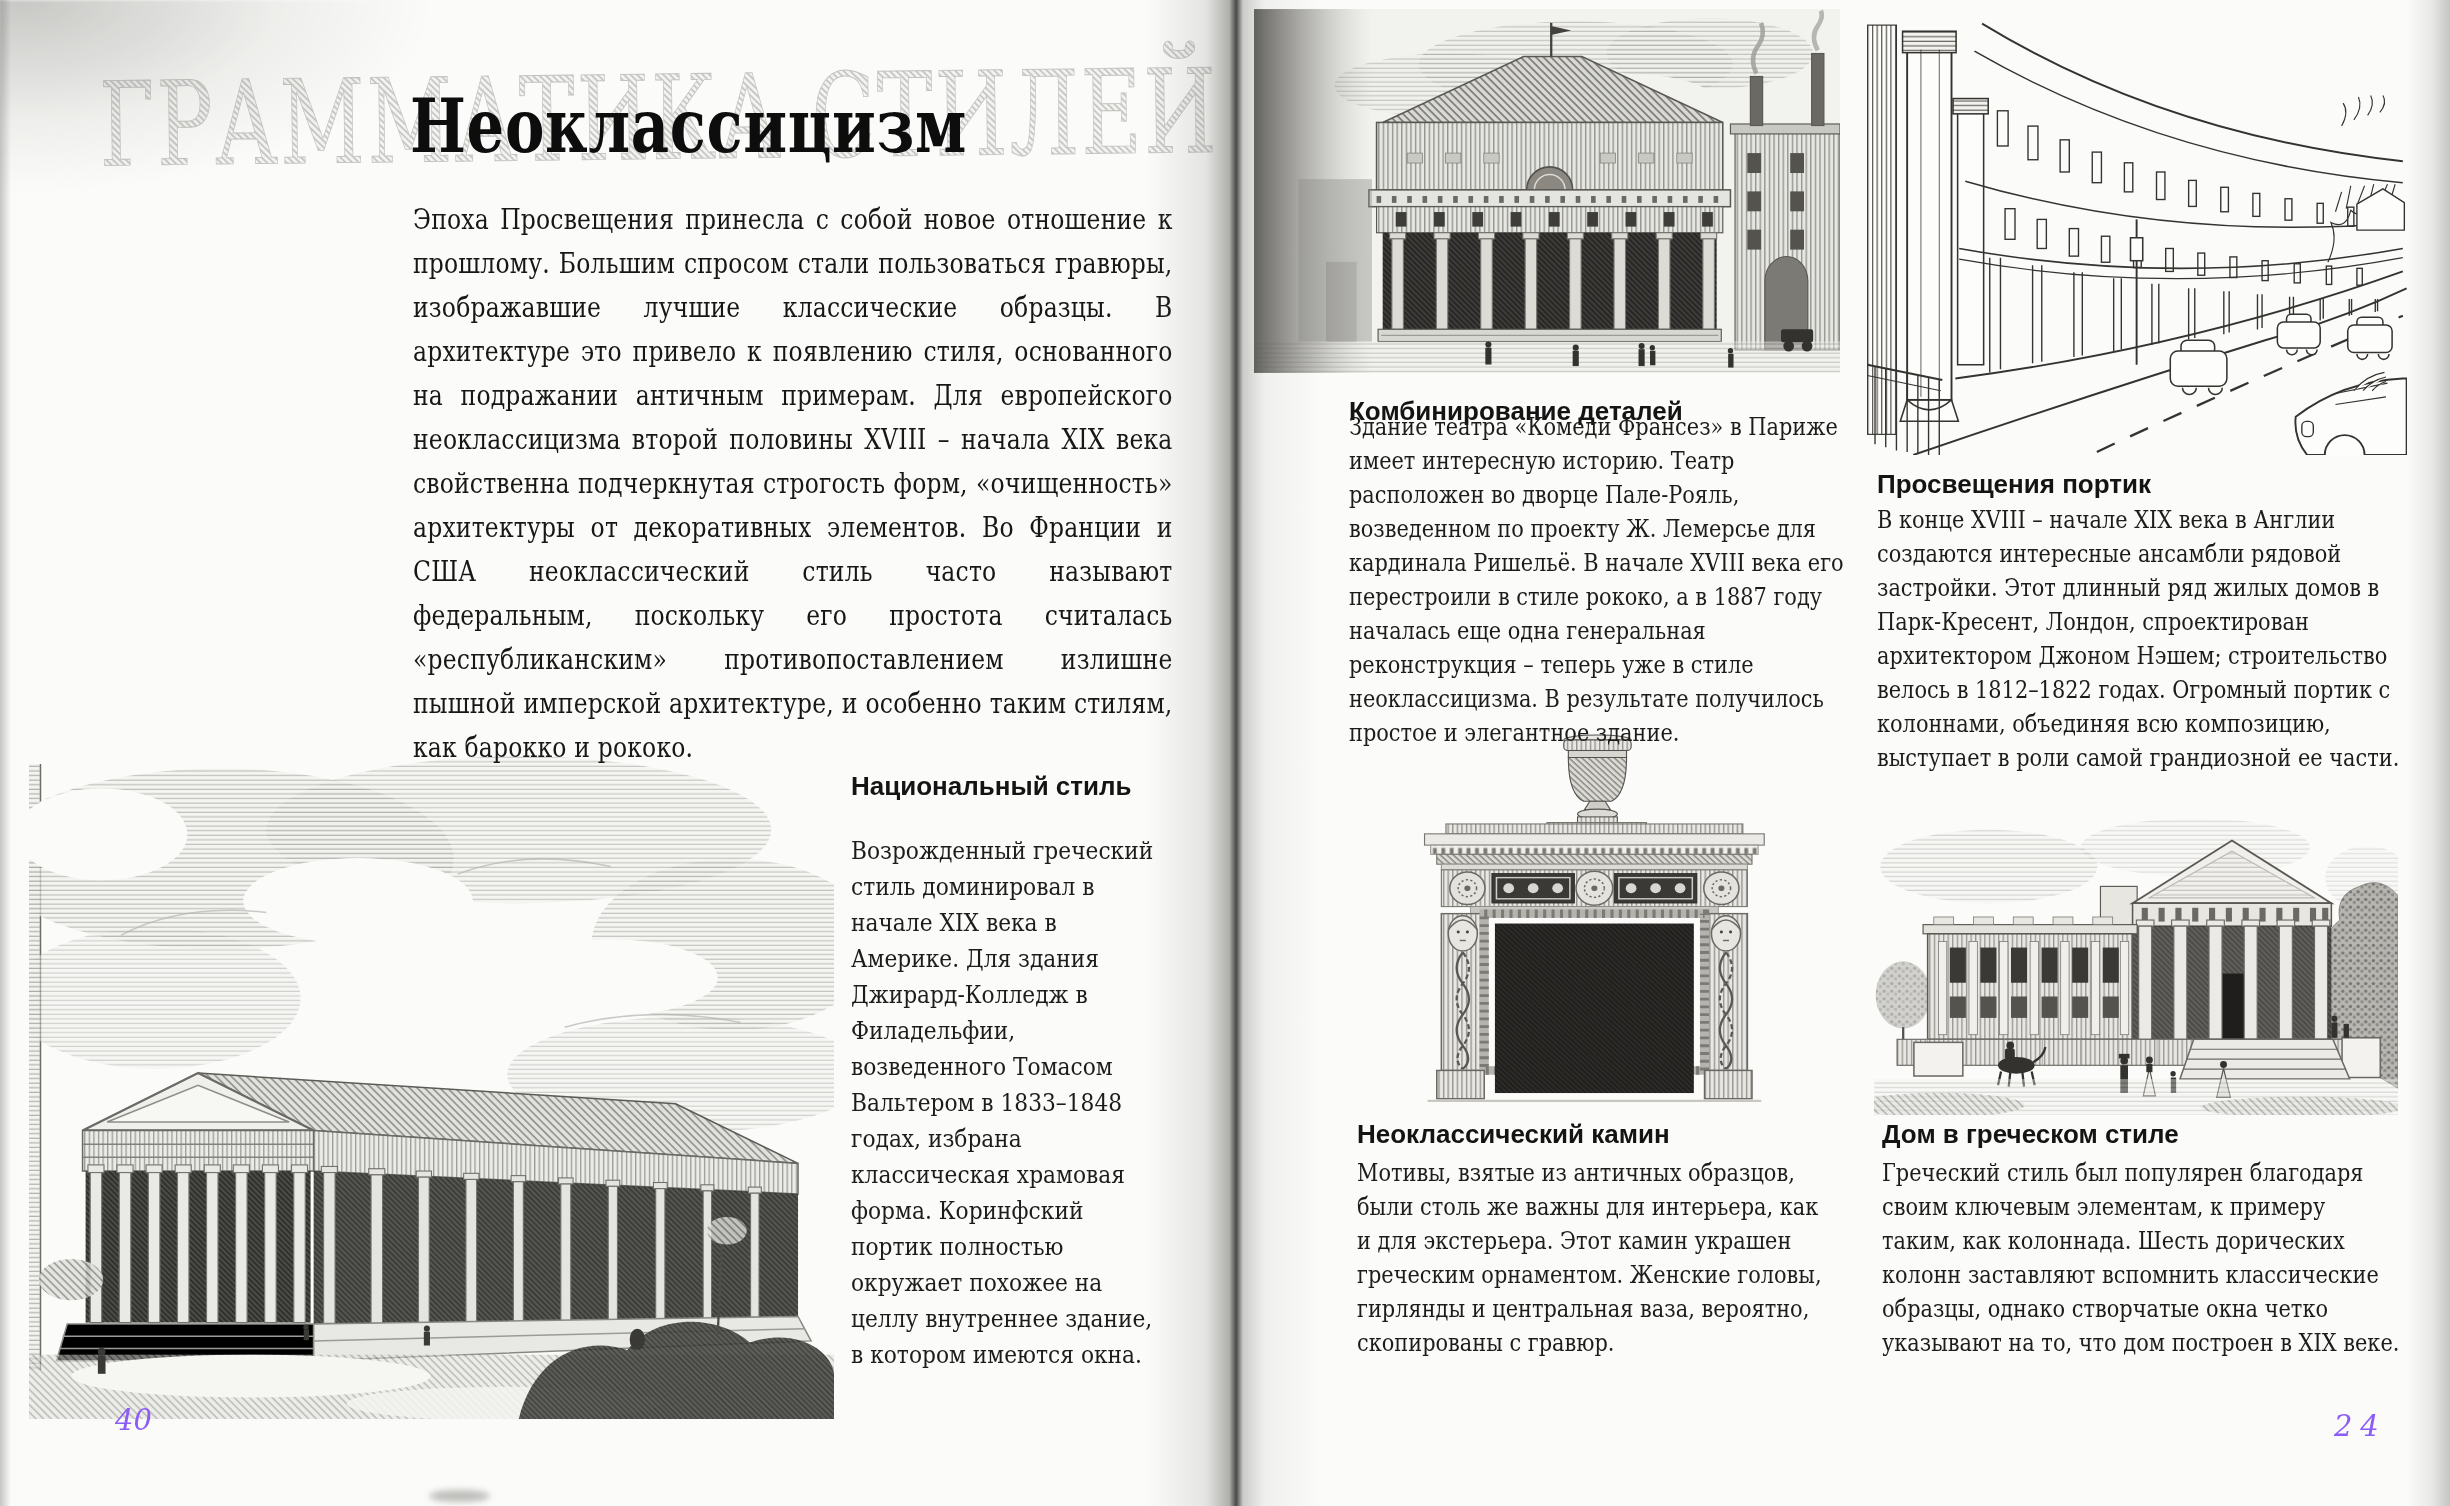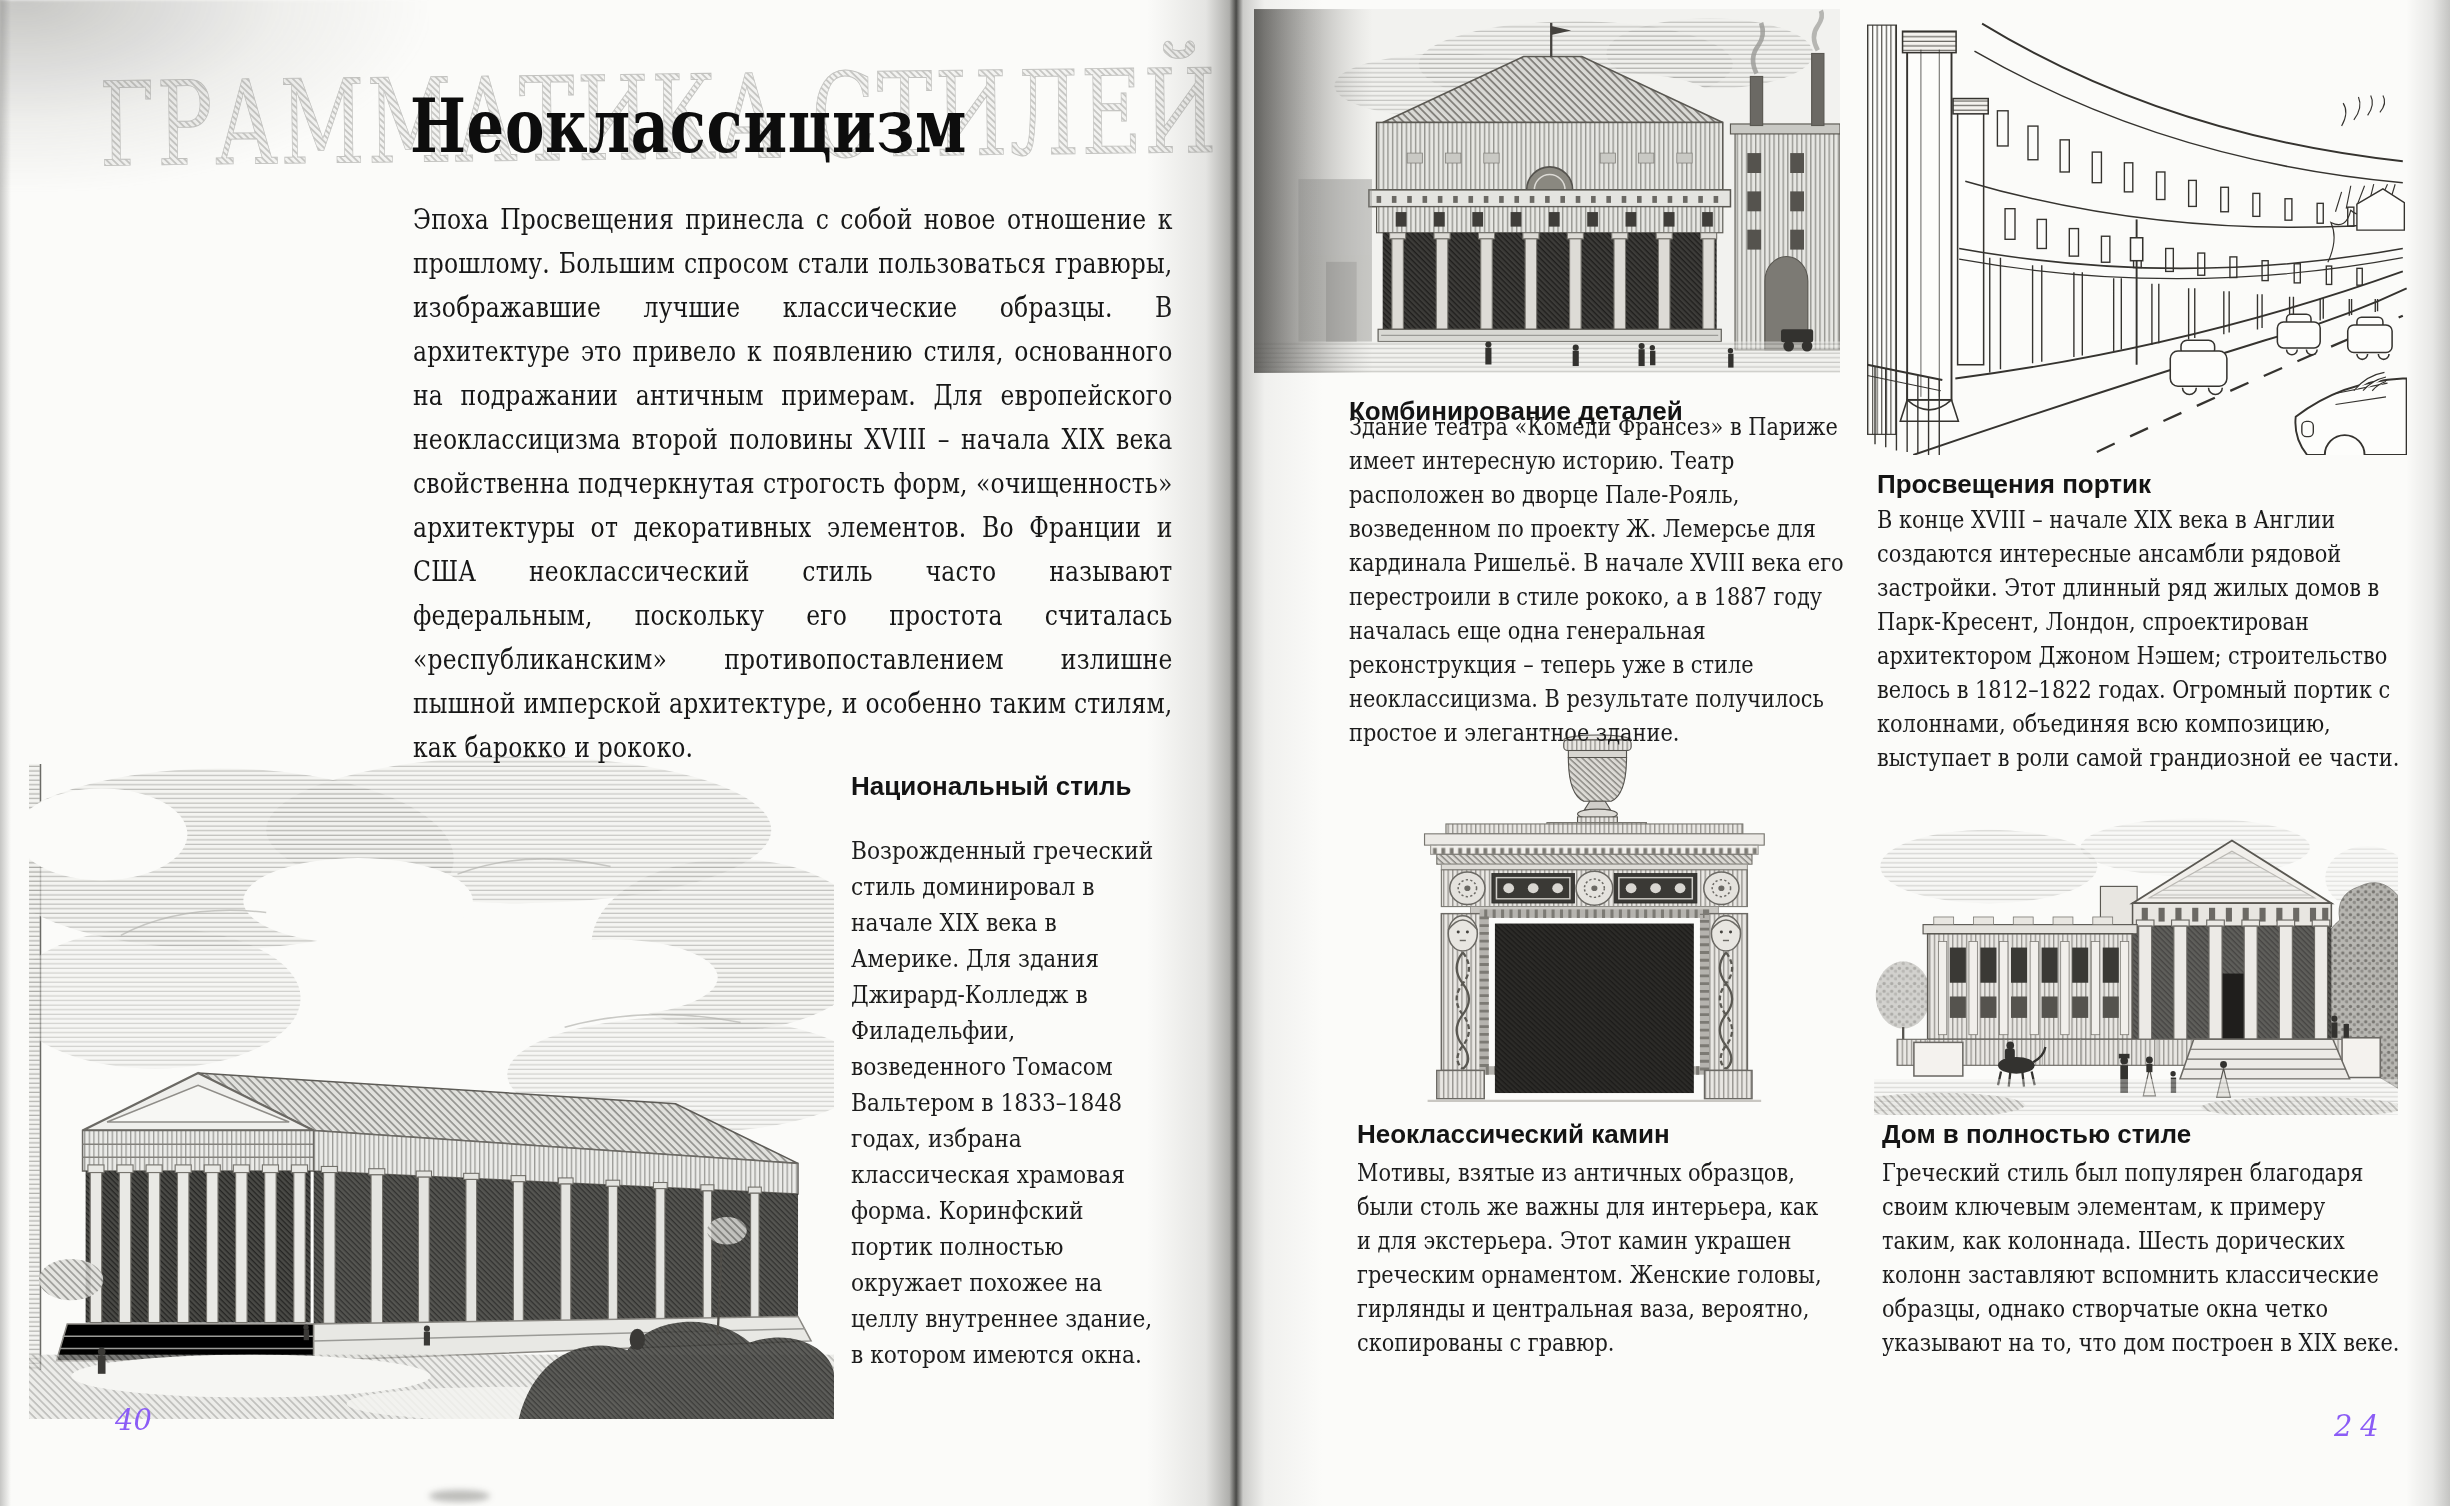--- a/index.html
+++ b/index.html
@@ -691,21 +691,21 @@
           <circle cx="602" cy="269" r="4"></circle>
         <rect x="614" y="276" width="7" height="18"></rect>
       </g>
 
       <rect x="0" y="348" width="685" height="47" fill="url(#h5h)" opacity=".4"></rect>
       <ellipse cx="85" cy="382" rx="112" ry="16" fill="url(#h5d)" opacity=".5"></ellipse>
       <ellipse cx="560" cy="385" rx="132" ry="14" fill="url(#h5d)" opacity=".5"></ellipse>
     </svg>
   </div>
 
-  <div class="abs cap-head z10" style="left:1882px;top:1119px;">Дом в полностью стиле</div>
+  <div class="abs cap-head z10" style="left:1882px;top:1119px;">Дом в греческом стиле</div>
   <div class="abs cap-body cond z10" style="left:1882px;top:1156px;width:599px;">Греческий стиль был популярен благодаря своим ключевым элементам, к примеру таким, как колоннада. Шесть дорических колонн заставляют вспомнить классические образцы, однако створчатые окна четко указывают на то, что дом построен в XIX веке.</div>
 
   <div class="abs gutter"></div>
   <div class="abs right-edge"></div>
   <div class="abs left-edge"></div>
   <div class="abs corner-smudge"></div>
   <div class="abs smudge"></div>
 
 </div>
 

